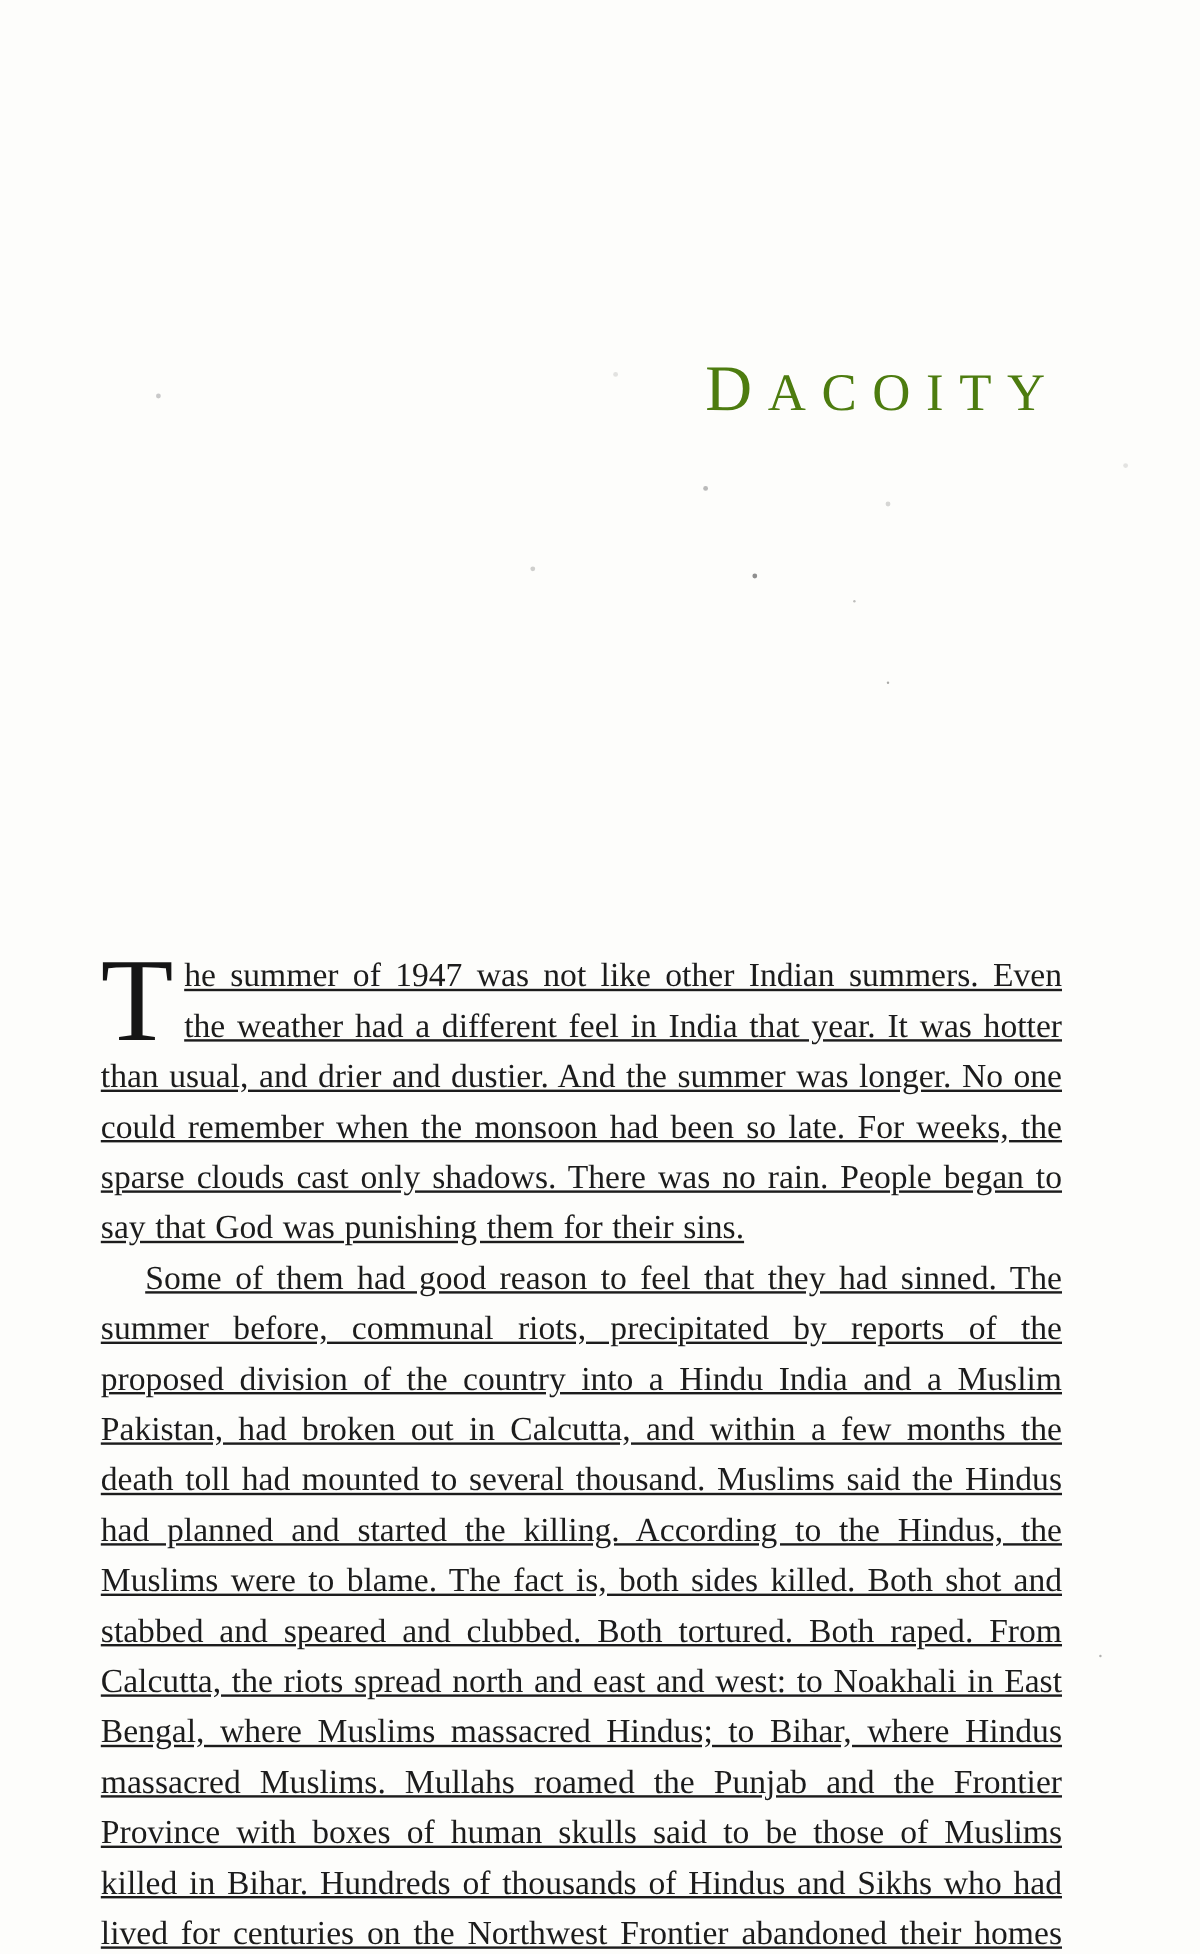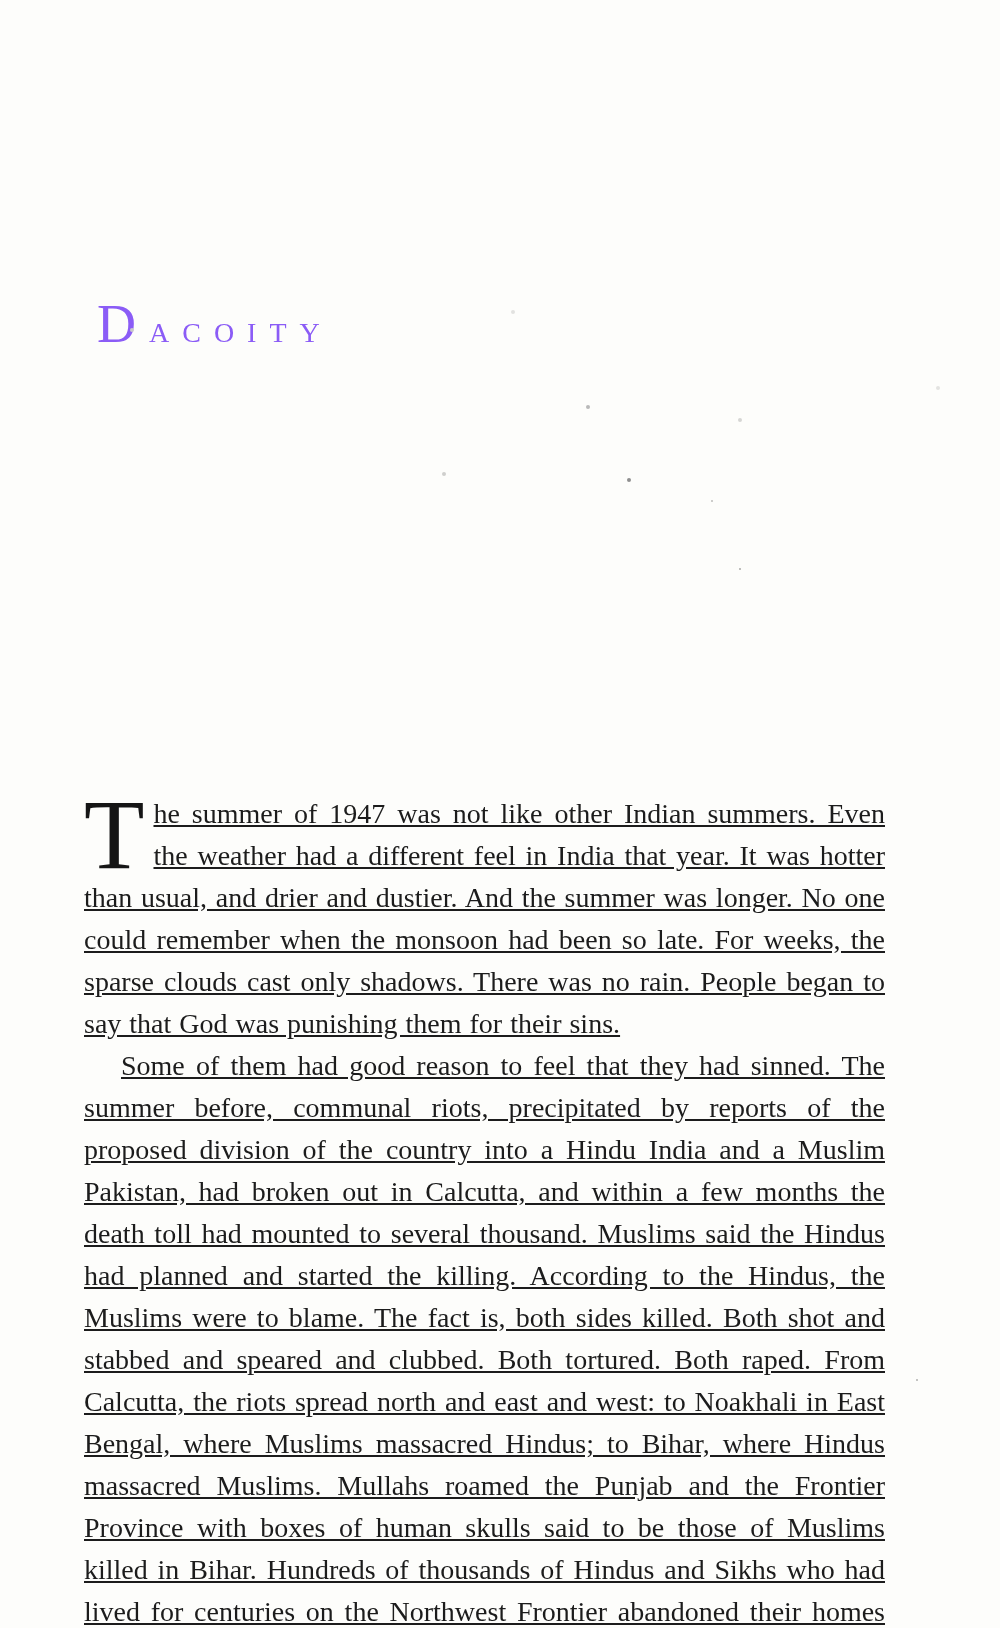--- a/index.html
+++ b/index.html
@@ -16,26 +16,26 @@
   }
   .page {
     position: relative;
     width: 1000px;
     height: 1628px;
   }
   
   .chapter-title {
     margin: 296px 0 0 84px;
     width: 800px;
-    text-align: left;
+    text-align: right;
     font-weight: 400;
-    font-size: 28px;
+    font-size: 44px;
     line-height: 56px;
     letter-spacing: 13px;
-    color: #8b5cf6;
+    color: #4d7c0f;
     text-indent: 13px; 
   }
   .chapter-title::first-letter {
     font-size: 54px;
     letter-spacing: 13px;
   }
   
   .text-block {
     position: absolute;
     top: 497px;

